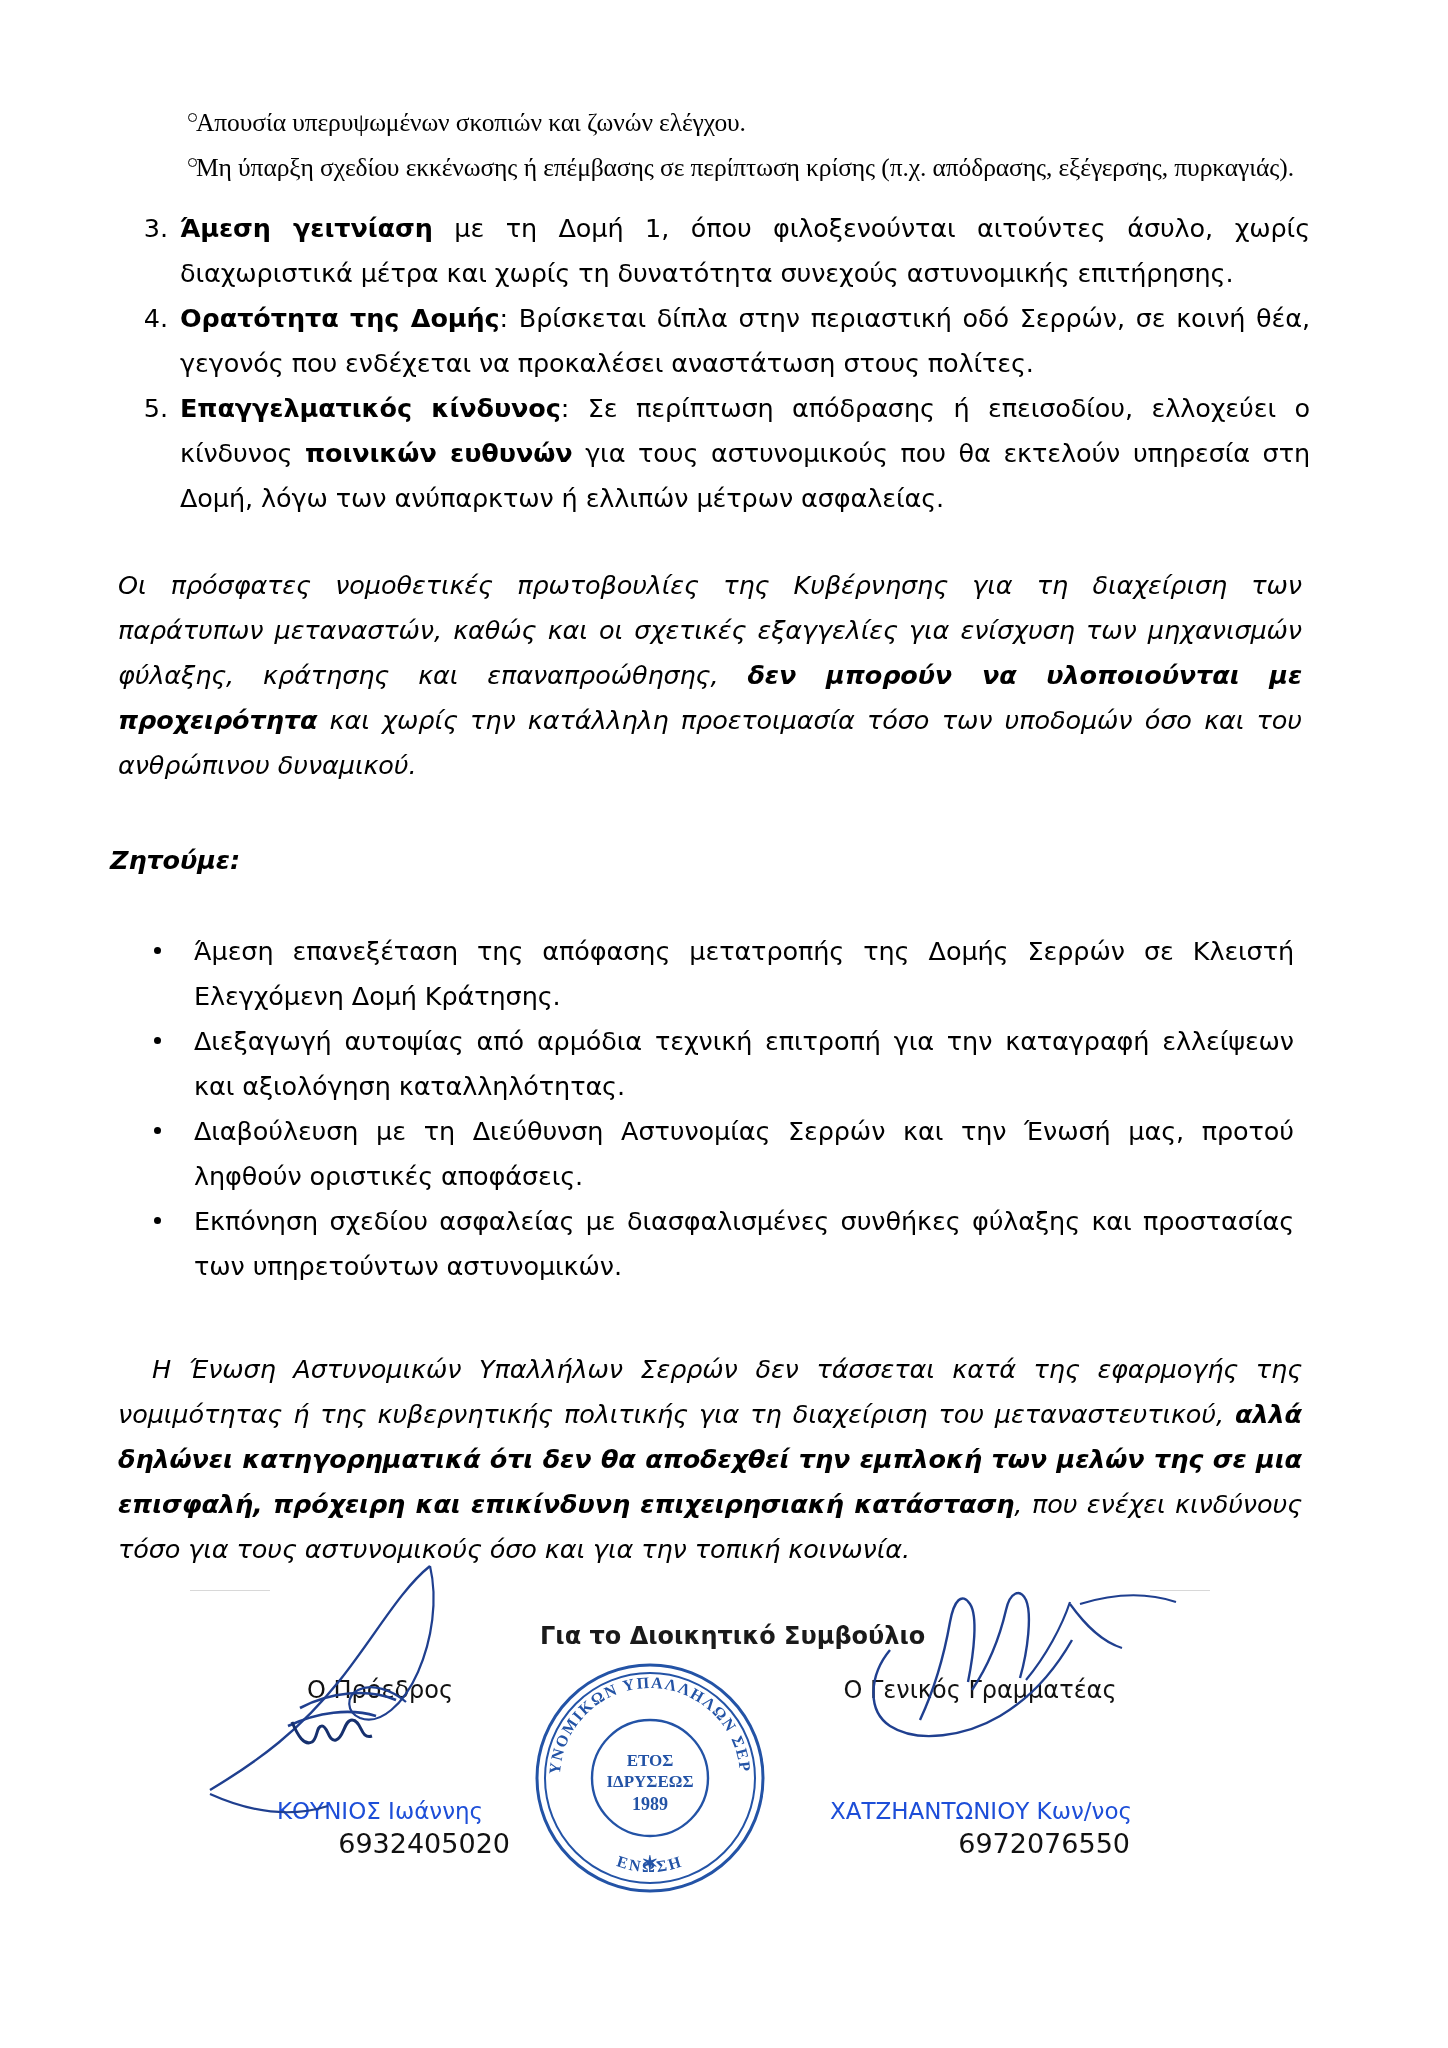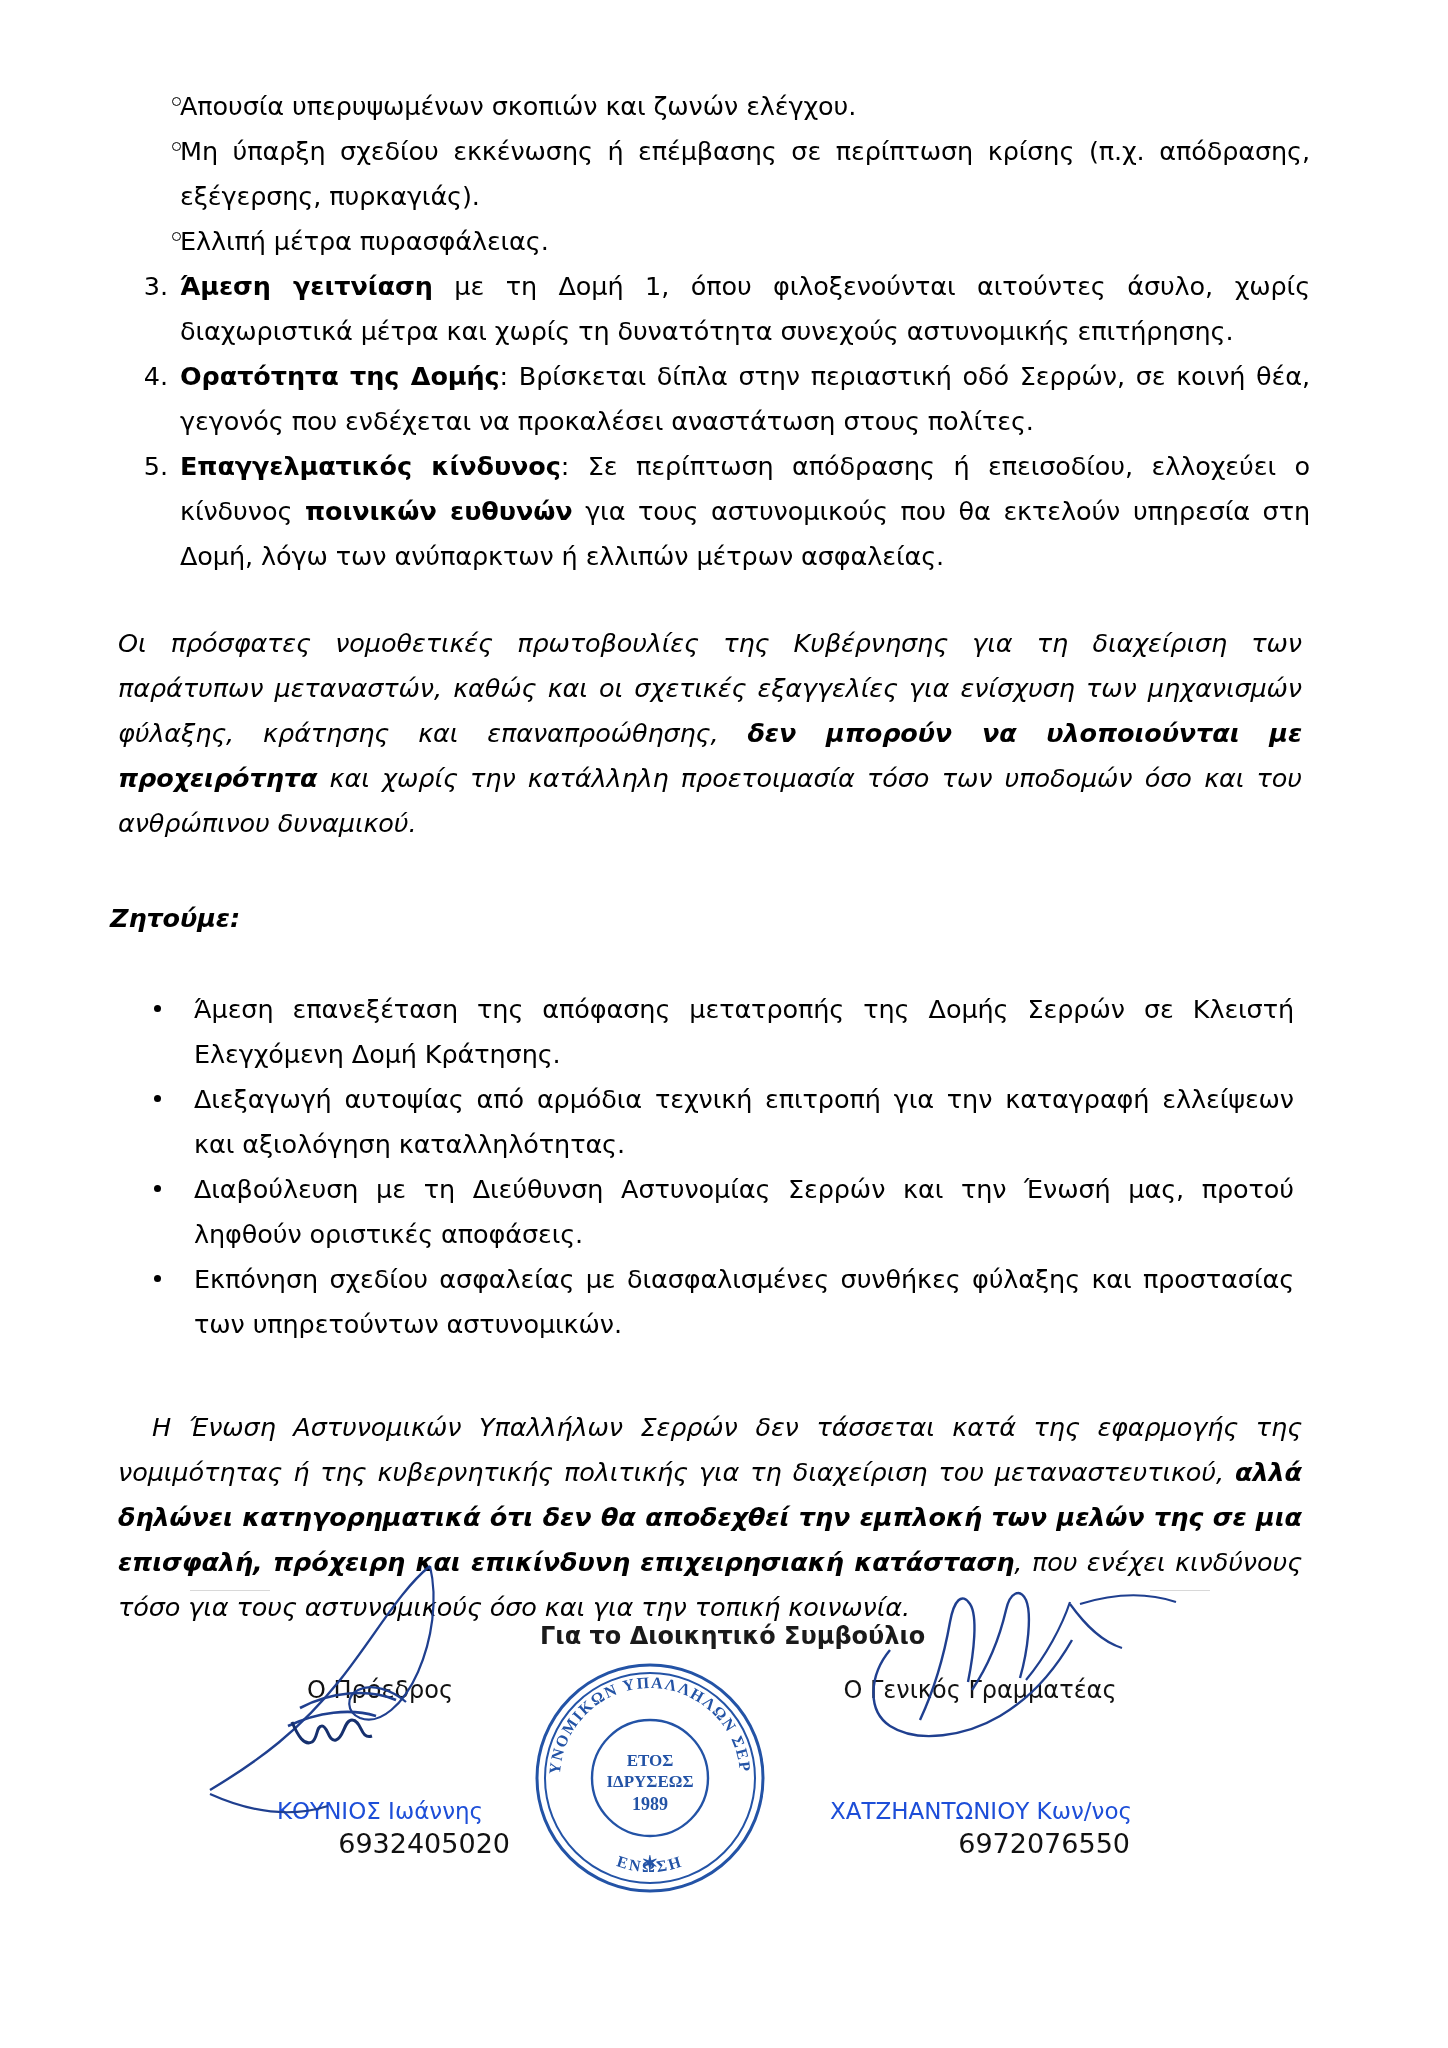--- a/index.html
+++ b/index.html
@@ -34,22 +34,23 @@
     line-height: 45px;
     text-align: justify;
     text-justify: inter-word;
     letter-spacing: -0.1px;
   }
   b, .b { font-weight: bold; }
 
   
   .sublist {
     list-style: none;
-    margin: 0;
-    padding: 0;
+    margin: 16px;
+    padding: 0;
+    font-family: Liberation Serif, serif;
   }
   .sublist > li {
     position: relative;
     padding-left: 70px;
     margin: 0 0 0 0;
   }
   .sublist > li .marker {
     position: absolute;
     left: 62px;
     top: 13px;
@@ -190,24 +191,20 @@
   <div class="content">
 
     <ul class="sublist tx">
       <li>
         <span class="marker"></span>
         <span class="txt">Απουσία υπερυψωμένων σκοπιών και ζωνών ελέγχου.</span>
       </li>
       <li>
         <span class="marker"></span>
         <span class="txt">Μη ύπαρξη σχεδίου εκκένωσης ή επέμβασης σε περίπτωση κρίσης (π.χ. απόδρασης, εξέγερσης, πυρκαγιάς).</span>
-      </li>
-      <li>
-        <span class="marker"></span>
-        <span class="txt">Ελλιπή μέτρα πυρασφάλειας.</span>
       </li>
     </ul>
 
     <ul class="numlist tx">
 
       <li>
         <span class="num">3.</span>
         <b>Άμεση γειτνίαση</b><span> με τη Δομή 1, όπου φιλοξενούνται αιτούντες άσυλο, χωρίς διαχωριστικά μέτρα και χωρίς τη δυνατότητα συνεχούς αστυνομικής επιτήρησης.</span>
       </li>
 

